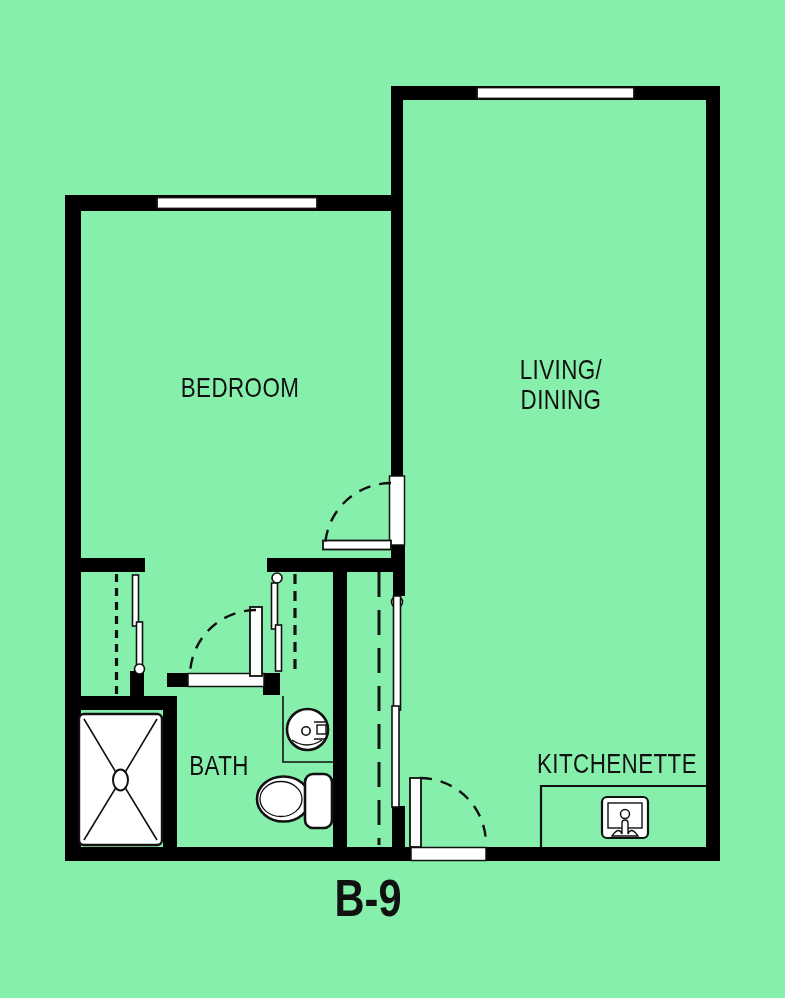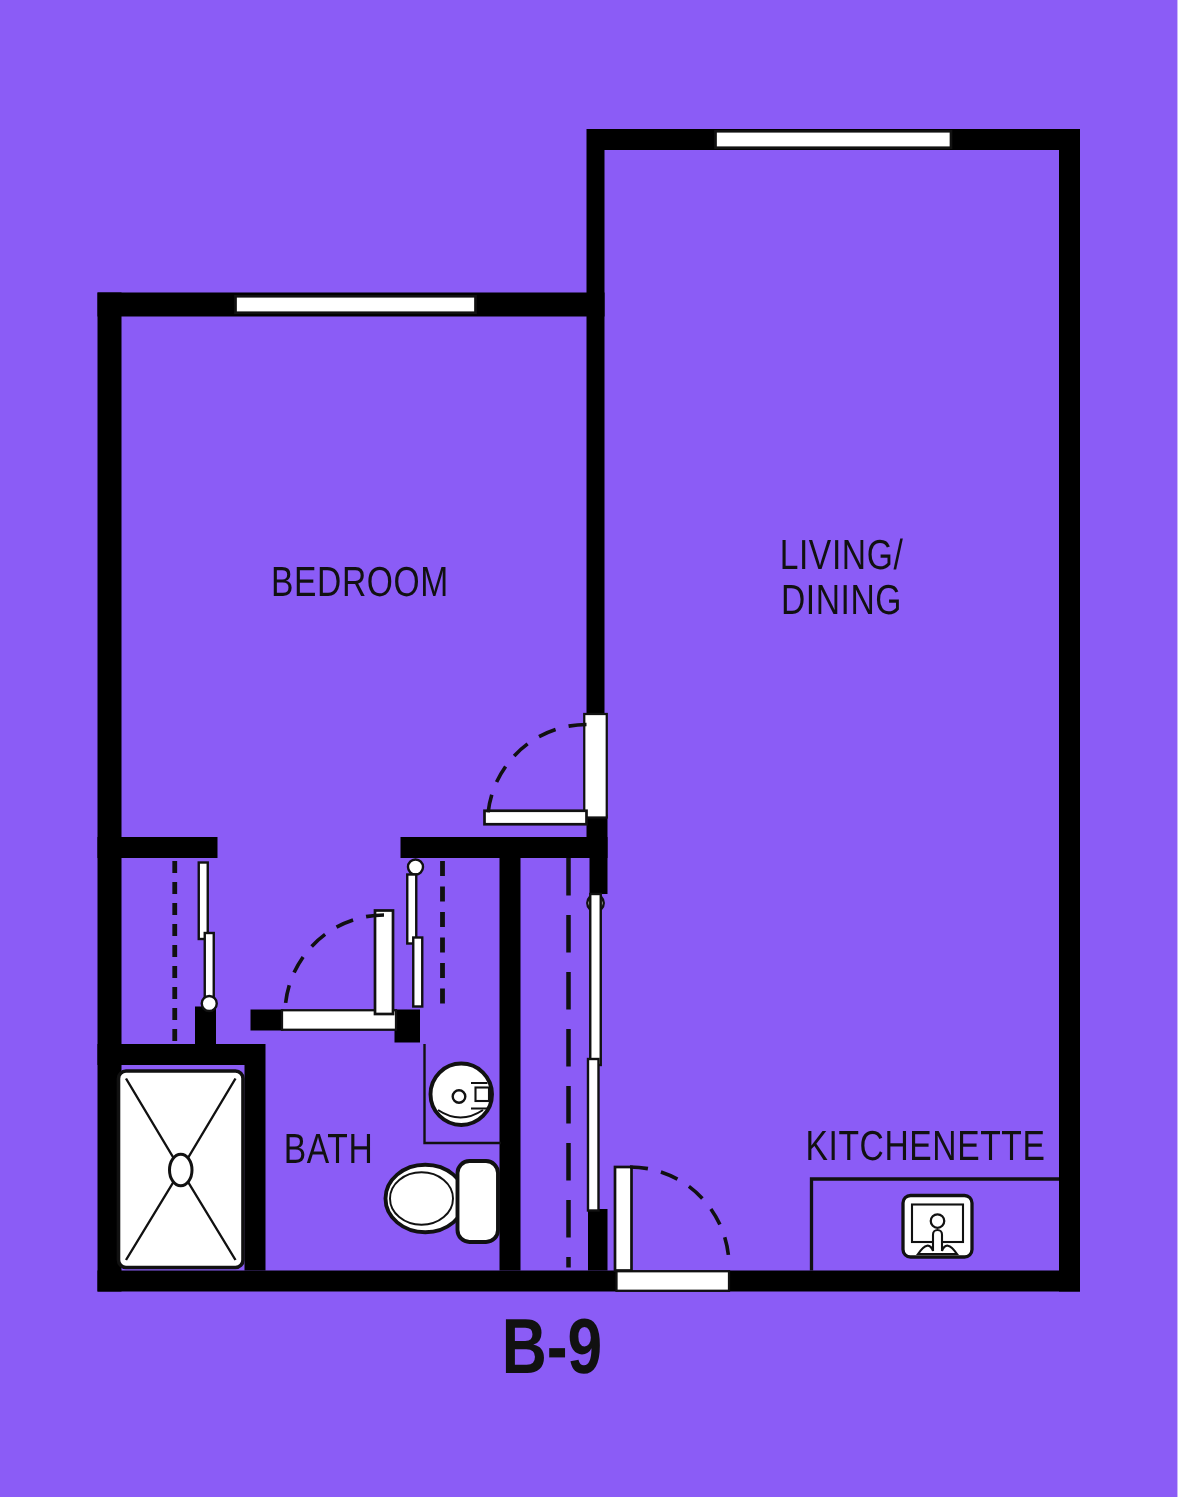--- a/index.html
+++ b/index.html
@@ -1,17 +1,17 @@
 <!DOCTYPE html>
 <html><head>
 <meta charset="utf-8">
 <style>
   html,body{margin:0;padding:0;background:#fdfdfd;}
   .canvas{
-    position:relative;width:785px;height:998px;background:#8b5cf6;overflow:hidden;
+    position:relative;width:785px;height:998px;background:#86efac;overflow:hidden;
     font-family:"Liberation Sans","DejaVu Sans",sans-serif;color:#111;
   }
   svg{position:absolute;left:0;top:0;}
   .label{
     position:absolute;transform:translate(-50%,-50%) scaleX(0.8);
     font-size:28px;font-weight:400;letter-spacing:0.5px;color:#111;
     white-space:nowrap;text-align:center;line-height:30px;
   }
   .unit-label{
     position:absolute;transform:translate(-50%,-50%) scaleX(0.8);

